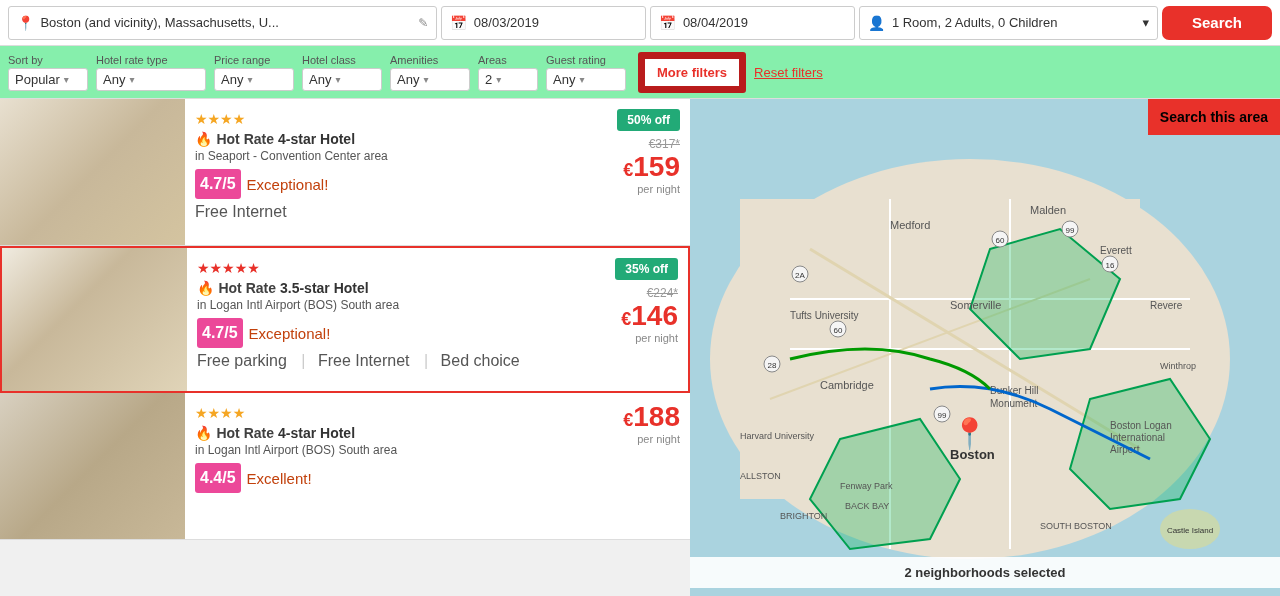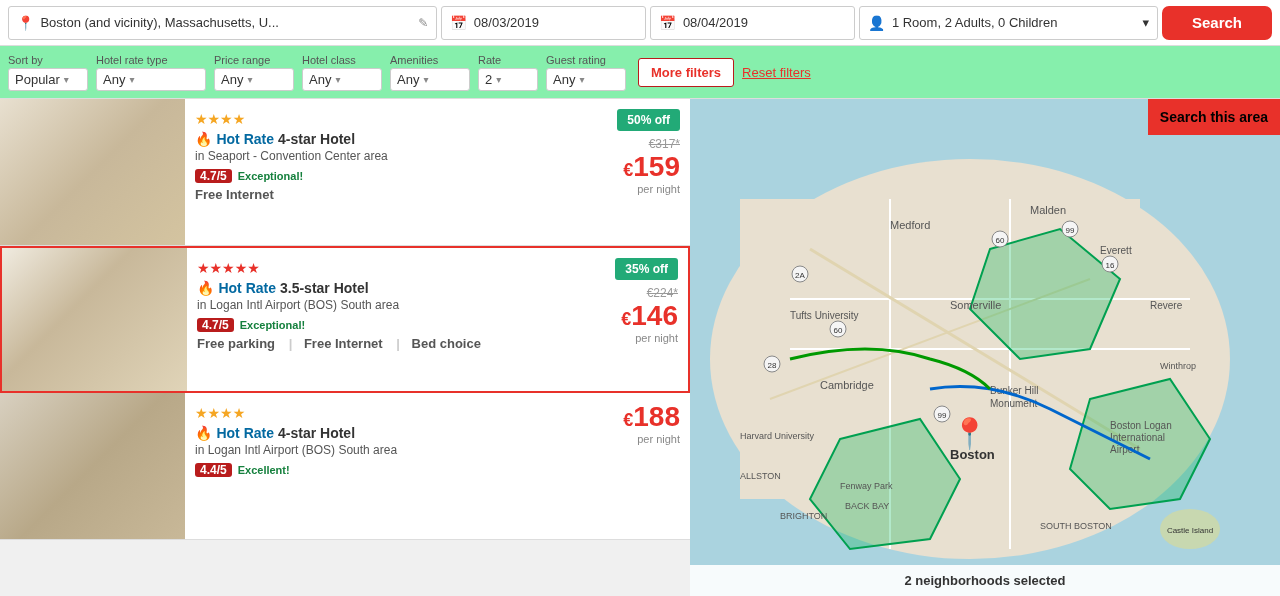--- a/index.html
+++ b/index.html
@@ -73,21 +73,21 @@
       padding: 3px 6px;
       background: #fff;
       cursor: pointer;
       font-size: 13px;
       color: #333;
       gap: 4px;
       min-width: 80px;
     }
     .filter-select .chevron { color: #888; font-size: 10px; }
     .more-filters-btn {
-      border: 1px solid #b91c1c;
+      border: 7px solid #b91c1c;
       color: #e8312a;
       background: #fff;
       border-radius: 3px;
       padding: 6px 12px;
       cursor: pointer;
       font-size: 13px;
       font-weight: bold;
       margin-left: 4px;
     }
     .reset-filters-btn {
@@ -146,49 +146,48 @@
     .hot-rate {
       display: flex;
       align-items: center;
       gap: 4px;
       font-size: 14px;
       font-weight: bold;
       color: #333;
       margin-bottom: 2px;
     }
     .hot-rate .flame { color: #e8312a; font-size: 14px; }
-    .hot-rate .hot-label { color: #0369a1; }
+    .hot-rate .hot-label { color: #404040; }
     .hotel-location {
       font-size: 12px;
       color: #555;
       margin-bottom: 6px;
     }
     .rating-row {
       display: flex;
       align-items: center;
       gap: 6px;
       margin-bottom: 4px;
     }
     .rating-badge {
-      background: #b91c1c;
+      background: #ec4899;
       color: #fff;
-      font-size: 12px;
-      font-weight: bold;
-      padding: 0 5px;
+      font-size: 16px;
+      font-weight: bold;
+      padding: 6px 5px;
       border-radius: 3px;
     }
     .rating-text {
-      color: #15803d;
-      font-weight: bold;
-      font-size: 11px;
+      color: #c2410c;
+      font-weight: normal;
+      font-size: 15px;
     }
     .amenities-row {
-      font-size: 13px;
+      font-size: 16px;
       color: #555;
-      font-weight: bold;
     }
     .amenities-row span { margin-right: 8px; }
 
     .hotel-price {
       width: 120px;
       min-width: 120px;
       display: flex;
       flex-direction: column;
       align-items: flex-end;
       justify-content: flex-start;
@@ -255,21 +254,21 @@
       border: none;
       padding: 10px 12px;
       font-size: 14px;
       font-weight: bold;
       cursor: pointer;
       z-index: 10;
     }
 
     .neighborhoods-bar {
       position: absolute;
-      bottom: 0;
+      bottom: 8px;
       left: 0;
       right: 0;
       background: rgba(255,255,255,0.9);
       text-align: center;
       padding: 8px;
       font-size: 13px;
       color: #333;
       font-weight: bold;
     }
 
@@ -330,21 +329,21 @@
     </div>
   </div>
   <div class="filter-group">
     <span class="filter-label">Amenities</span>
     <div class="filter-select">
       <span>Any</span>
       <span class="chevron">▾</span>
     </div>
   </div>
   <div class="filter-group">
-    <span class="filter-label">Rate</span>
+    <span class="filter-label">Areas</span>
     <div class="filter-select" style="min-width:60px;">
       <span>2</span>
       <span class="chevron">▾</span>
     </div>
   </div>
   <div class="filter-group">
     <span class="filter-label">Guest rating</span>
     <div class="filter-select">
       <span>Any</span>
       <span class="chevron">▾</span>

